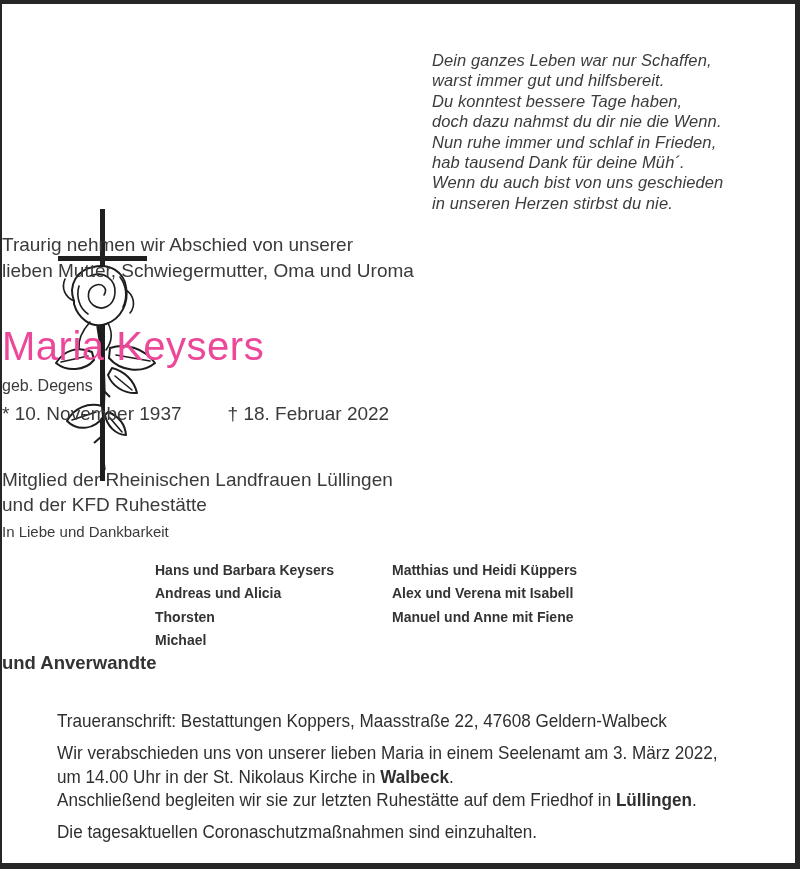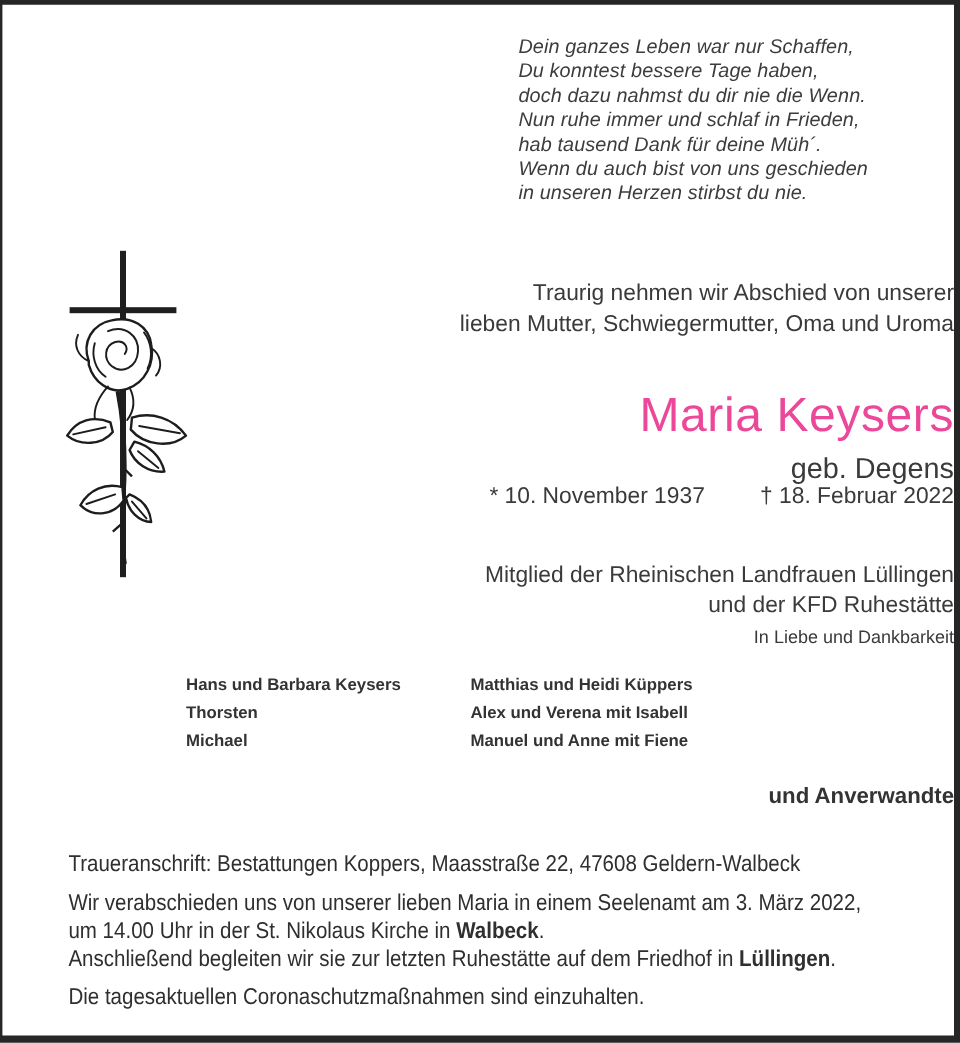--- a/index.html
+++ b/index.html
@@ -17,24 +17,24 @@
     width: 800px; height: 869px;
     box-sizing: border-box;
     border-top: 4px solid #262626;
     border-left: 2px solid #262626;
     border-right: 5px solid #262626;
     border-bottom: 6px solid #262626;
     background: #ffffff;
     overflow: hidden;
   }
   .abs { position: absolute; }
-  .centered { left: 0; right: 0; text-align: right; }
+  .centered { left: 0; right: 0; text-align: left; }
 
   .poem {
-    left: 430px; top: 25px;
+    left: 430px; top: 46px;
     font-style: italic;
     font-size: 16.5px;
     line-height: 20.4px;
     color: #3c3c3c;
     letter-spacing: 0.1px;
   }
   .cross-rose {
     left: 30px; top: 196px;
     width: 150px; height: 290px;
   }
@@ -48,21 +48,21 @@
     top: 320px;
     font-size: 40px;
     line-height: 44px;
     letter-spacing: 0.5px;
     color: #ec4899;
     font-weight: normal;
     margin: 0;
   }
   .maiden {
     top: 373px;
-    font-size: 24px;
+    font-size: 16px;
     color: #3a3a3a;
   }
   .dates {
     top: 399px;
     font-size: 19px;
     color: #3a3a3a;
   }
   .dates .birth { margin-right: 46px; }
   .membership {
     top: 432px;
@@ -106,20 +106,21 @@
   .footer-corona  { top: 816px; }
   .b { font-weight: bold; }
 </style>
 </head>
 <body>
 
 <div class="frame">
 
   <div class="abs poem">
     <div>Dein ganzes Leben war nur Schaffen,</div>
+    <div>warst immer gut und hilfsbereit.</div>
     <div>Du konntest bessere Tage haben,</div>
     <div>doch dazu nahmst du dir nie die Wenn.</div>
     <div>Nun ruhe immer und schlaf in Frieden,</div>
     <div>hab tausend Dank für deine Müh´.</div>
     <div>Wenn du auch bist von uns geschieden</div>
     <div>in unseren Herzen stirbst du nie.</div>
   </div>
 
   <svg class="abs cross-rose" viewBox="0 0 150 290" xmlns="http://www.w3.org/2000/svg" aria-hidden="true">
     <g fill="#1f1f1f">
@@ -169,20 +170,21 @@
 
   <div class="abs centered membership">
     <div>Mitglied der Rheinischen Landfrauen Lüllingen</div>
     <div>und der KFD Ruhestätte</div>
   </div>
 
   <div class="abs centered love-heading">In Liebe und Dankbarkeit</div>
 
   <div class="abs names-col names-left">
     <div>Hans und Barbara Keysers</div>
+    <div>Andreas und Alicia</div>
     <div>Thorsten</div>
     <div>Michael</div>
   </div>
 
   <div class="abs names-col names-right">
     <div>Matthias und Heidi Küppers</div>
     <div>Alex und Verena mit Isabell</div>
     <div>Manuel und Anne mit Fiene</div>
   </div>
 

